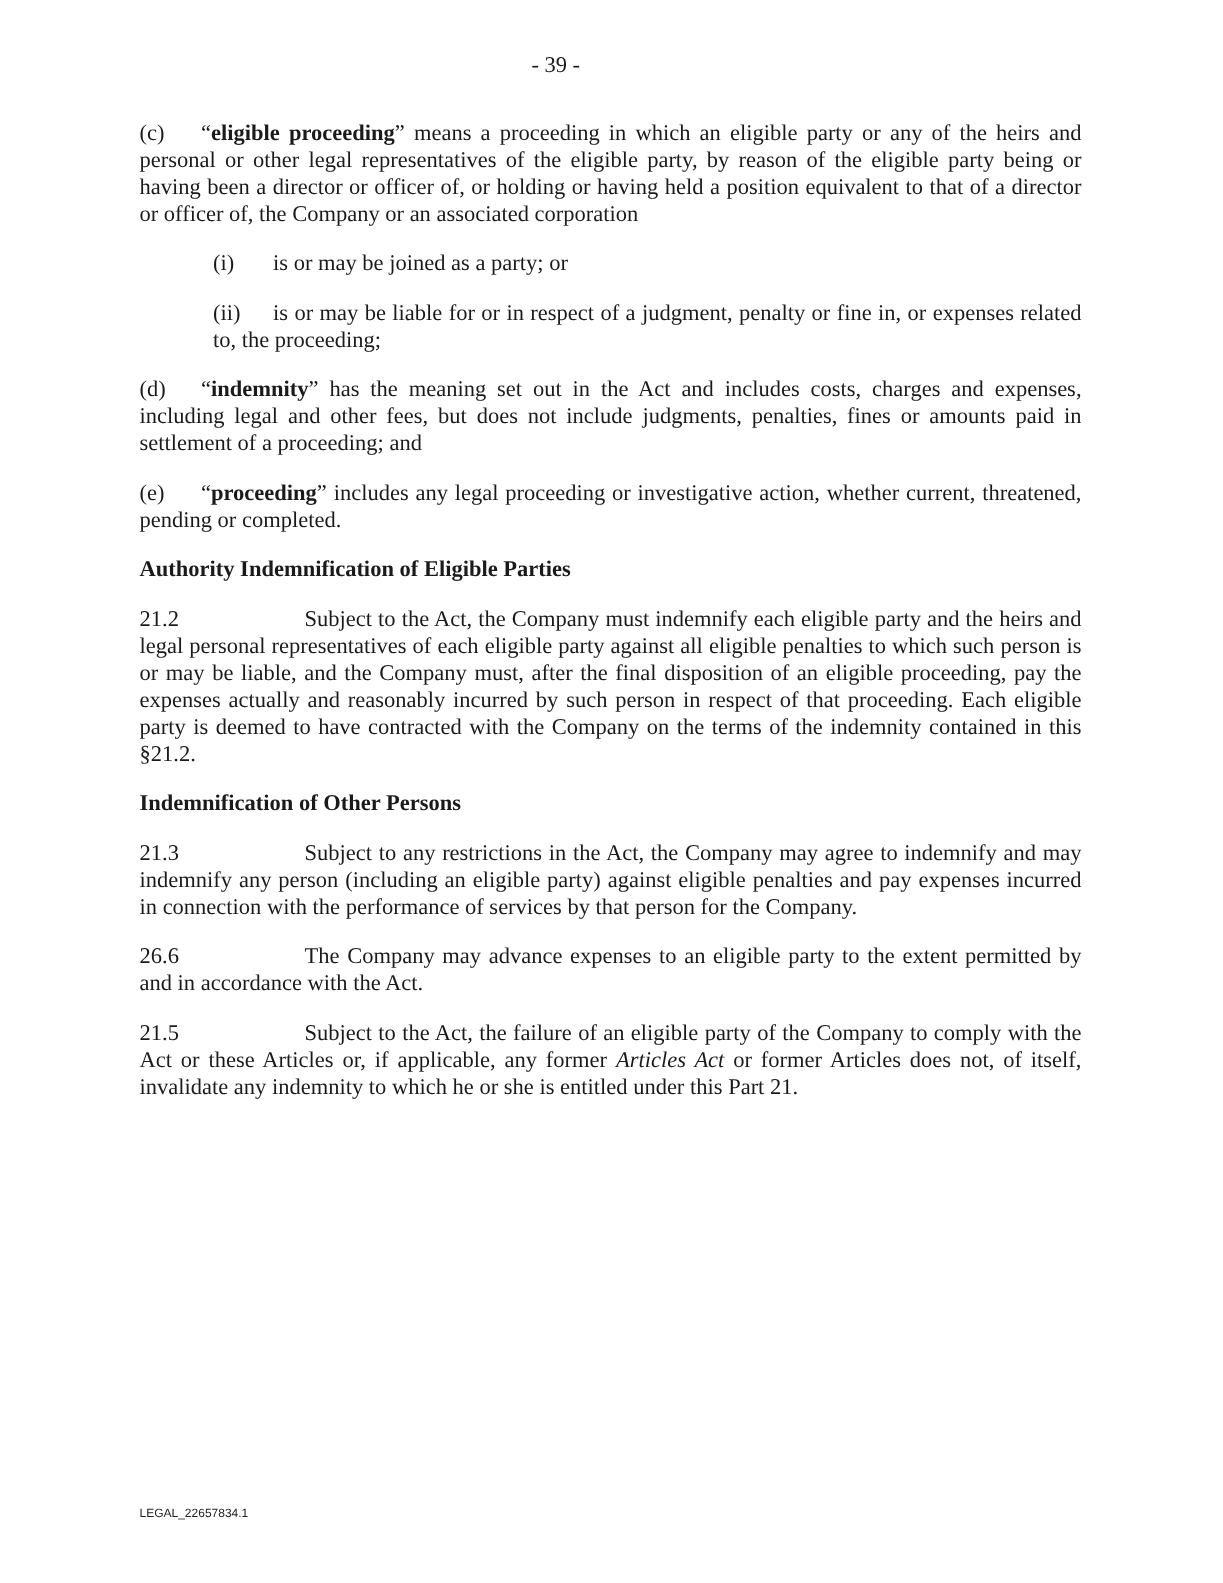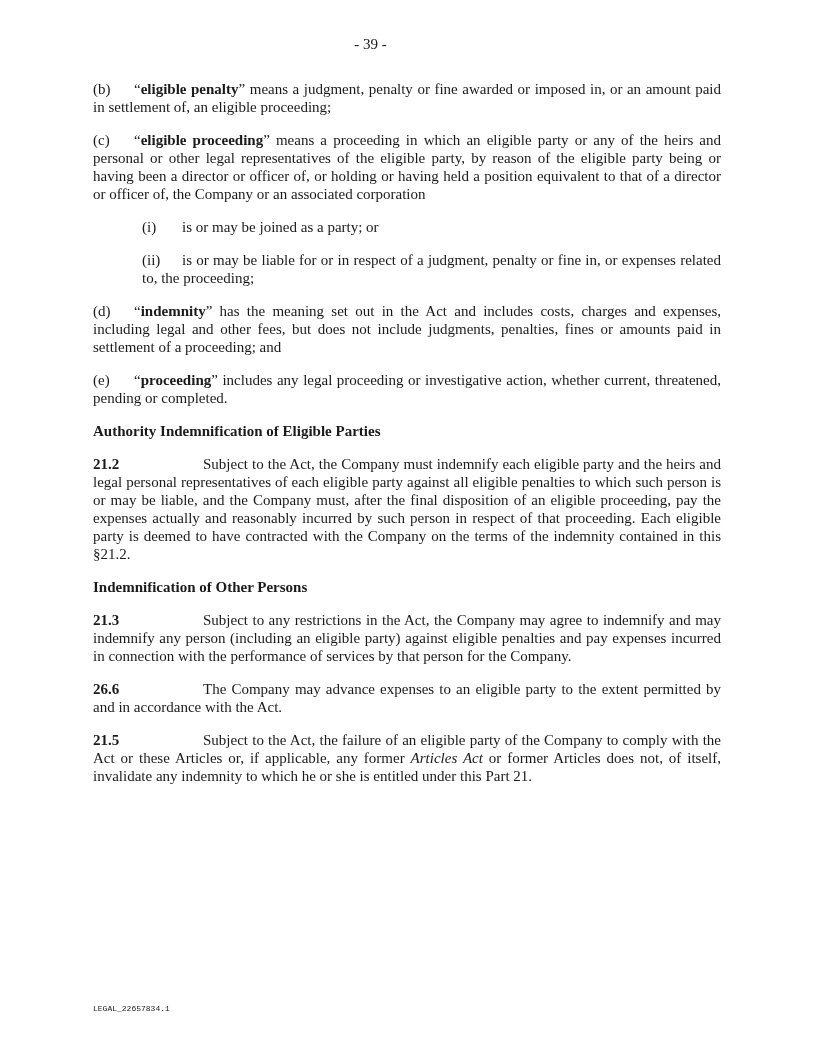--- a/index.html
+++ b/index.html
@@ -7,35 +7,32 @@
            font-family: "Liberation Serif", serif; color: #1a1a1a; font-size: 15px; }
     .page-num { position: absolute; top: 36px; left: 0; width: 741px; text-align: center; font-size: 15px; }
     .content { position: absolute; left: 93px; top: 80px; width: 628px; }
     p { margin: 0; line-height: 18px; text-align: justify; }
     .def { margin-bottom: 15px; }
     .def .lbl { display: inline-block; width: 41px; }
     .sub { margin-left: 49px; margin-bottom: 15px; }
     .sub .lbl { display: inline-block; width: 40px; }
     .heading { font-weight: bold; margin: 0 0 15px 0; line-height: 18px; }
     .sec { margin-bottom: 15px; }
-    .sec .num { display: inline-block; width: 110px; font-weight: bold; }
+    .sec .num { display: inline-block; width: 110px; }
     b { font-weight: bold; }
     i { font-style: italic; }
-    .footer { position: absolute; left: 93px; top: 1004px; font-family: Liberation Mono, monospace; font-size: 8px; color: #222; }
+    .footer { position: absolute; left: 93px; top: 1004px; font-family: Liberation Sans, sans-serif; font-size: 8px; color: #222; }
   </style>
 </head>
 <body>
 
 <div class="page-num">- 39 -</div>
 
 <div class="content">
 
-  <p class="def">
-    <span class="lbl">(b)</span><span>“</span><b>eligible penalty</b><span>”</span><span> means a judgment, penalty or fine awarded or imposed in, or an amount paid in settlement of, an eligible proceeding;</span>
-  </p>
 
   <p class="def">
     <span class="lbl">(c)</span><span>“</span><b>eligible proceeding</b><span>”</span><span> means a proceeding in which an eligible party or any of the heirs and personal or other legal representatives of the eligible party, by reason of the eligible party being or having been a director or officer of, or holding or having held a position equivalent to that of a director or officer of, the Company or an associated corporation</span>
   </p>
 
   <p class="sub">
     <span class="lbl">(i)</span><span>is or may be joined as a party; or</span>
   </p>
 
   <p class="sub">

